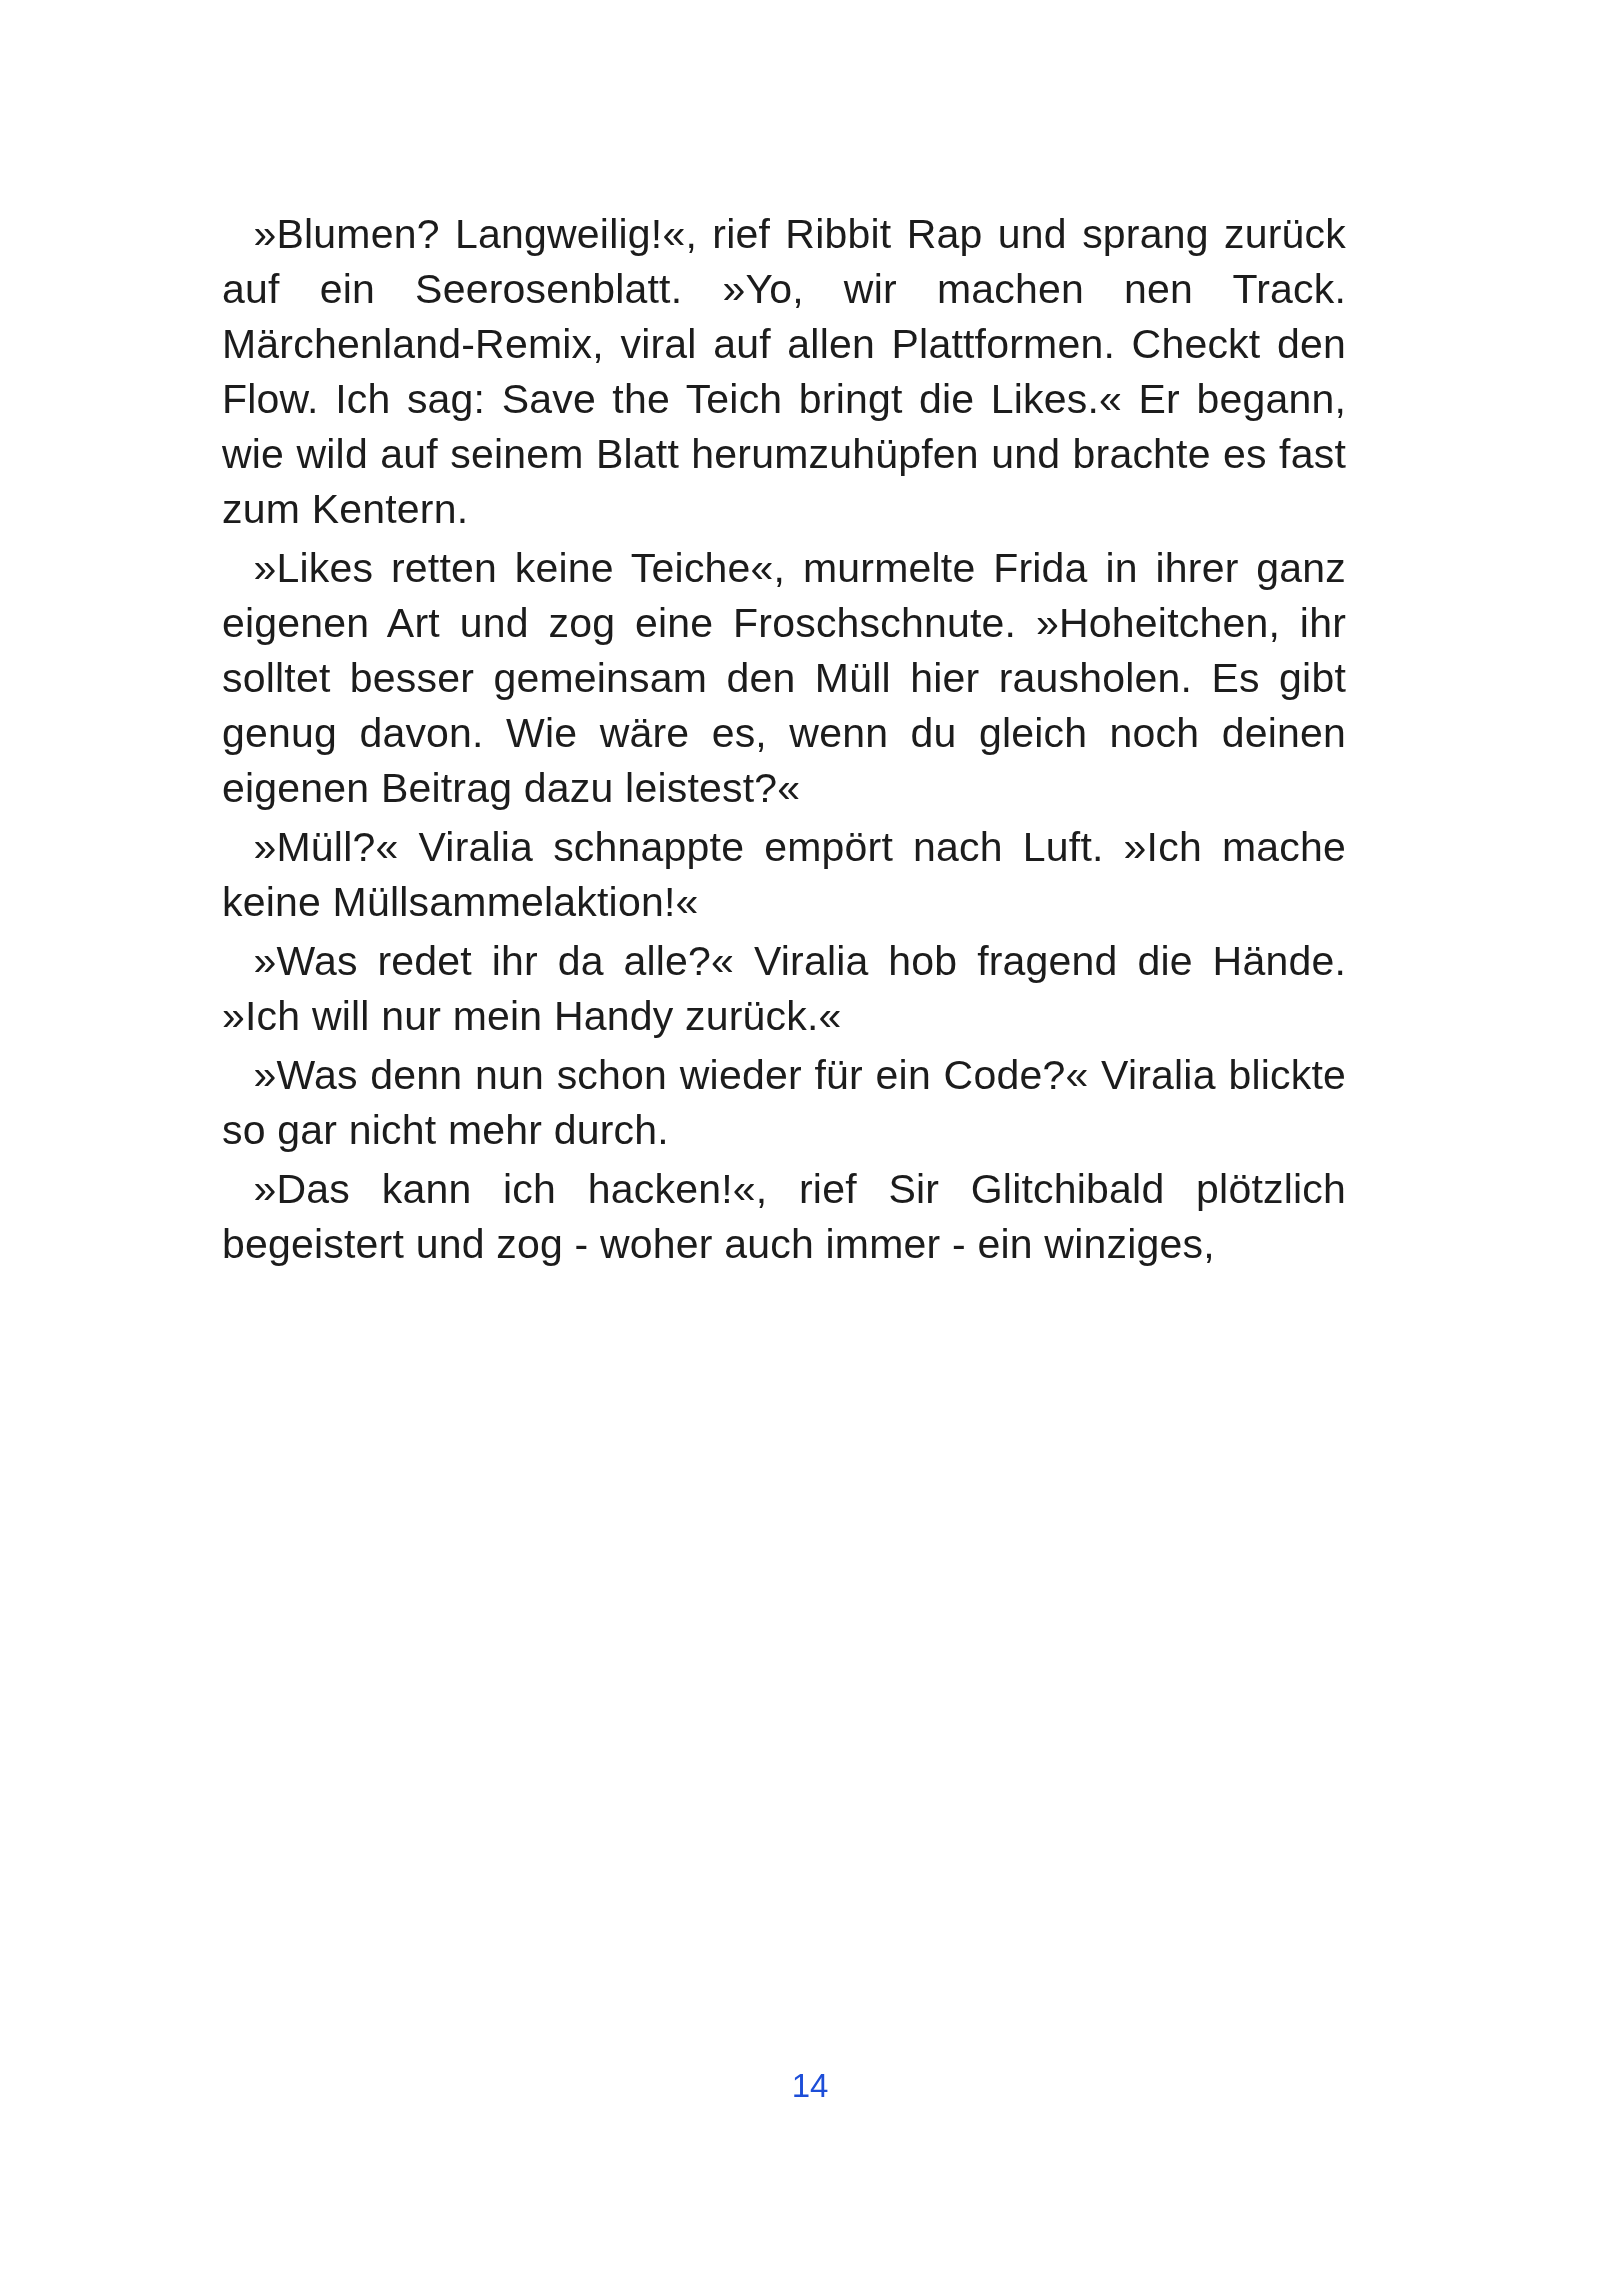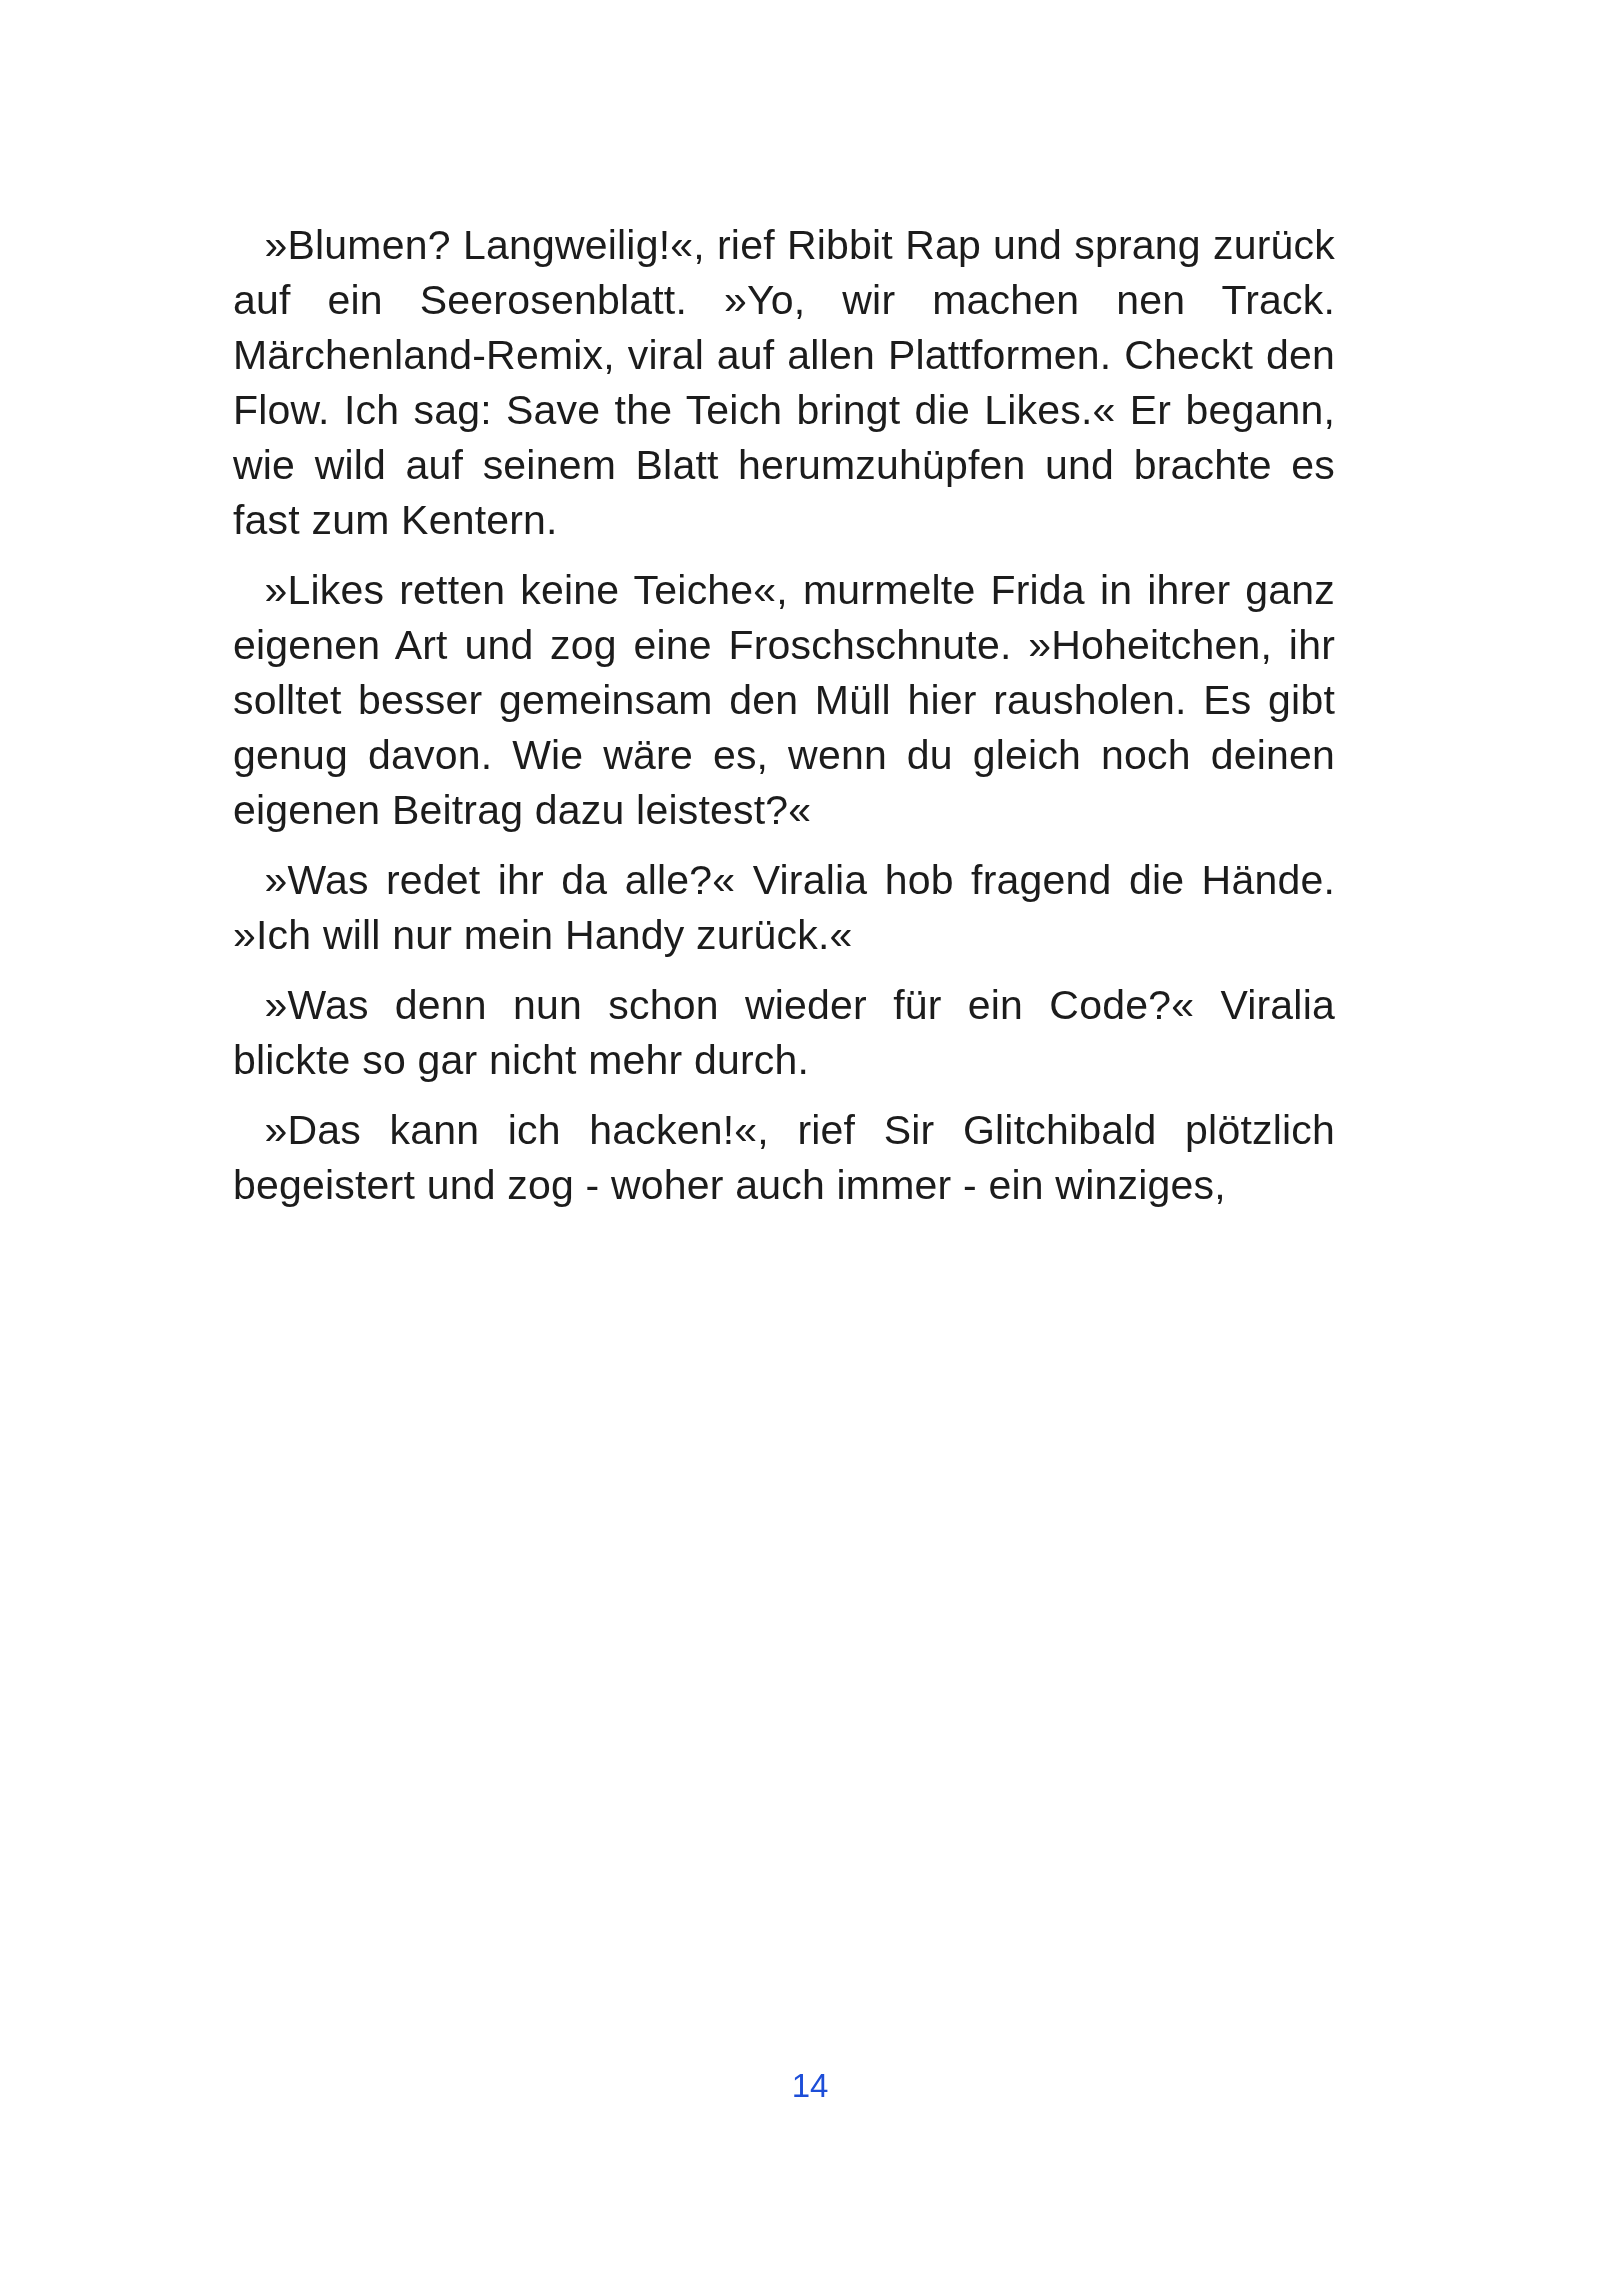--- a/index.html
+++ b/index.html
@@ -21,21 +21,21 @@
     position: absolute;
     left: 218px;
     top: 203px;
     width: 1132px;
     font-size: 41px;
     line-height: 55px;
     text-align: justify;
     letter-spacing: 0.2px;
   }
   .text-block p {
-    margin: 15px;
+    margin: 4px;
     padding: 0;
     text-indent: 31.5px;
   }
   .page-footer {
     position: absolute;
     left: 0;
     top: 2069px;
     width: 1620px;
     text-align: center;
   }
@@ -46,20 +46,21 @@
     display: inline-block;
   }
 </style>
 </head>
 <body>
 
 <div class="page">
   <div class="text-block">
     <p>»Blumen? Langweilig!«, rief Ribbit Rap und sprang zurück auf ein Seerosenblatt. »Yo, wir machen nen Track. Märchenland-Remix, viral auf allen Plattformen. Checkt den Flow. Ich sag: Save the Teich bringt die Likes.« Er begann, wie wild auf seinem Blatt herumzuhüpfen und brachte es fast zum Kentern.</p>
     <p>»Likes retten keine Teiche«, murmelte Frida in ihrer ganz eigenen Art und zog eine Froschschnute. »Hoheitchen, ihr solltet besser gemeinsam den Müll hier rausholen. Es gibt genug davon. Wie wäre es, wenn du gleich noch deinen eigenen Beitrag dazu leistest?«</p>
+    <p>»Müll?« Viralia schnappte empört nach Luft. »Ich mache keine Müllsammelaktion!«</p>
     <p>»Was redet ihr da alle?« Viralia hob fragend die Hände. »Ich will nur mein Handy zurück.«</p>
     <p>»Was denn nun schon wieder für ein Code?« Viralia blickte so gar nicht mehr durch.</p>
     <p>»Das kann ich hacken!«, rief Sir Glitchibald plötzlich begeistert und zog - woher auch immer - ein winziges,</p>
   </div>
   <div class="page-footer">
     <span class="page-number">14</span>
   </div>
 </div>
 
 

